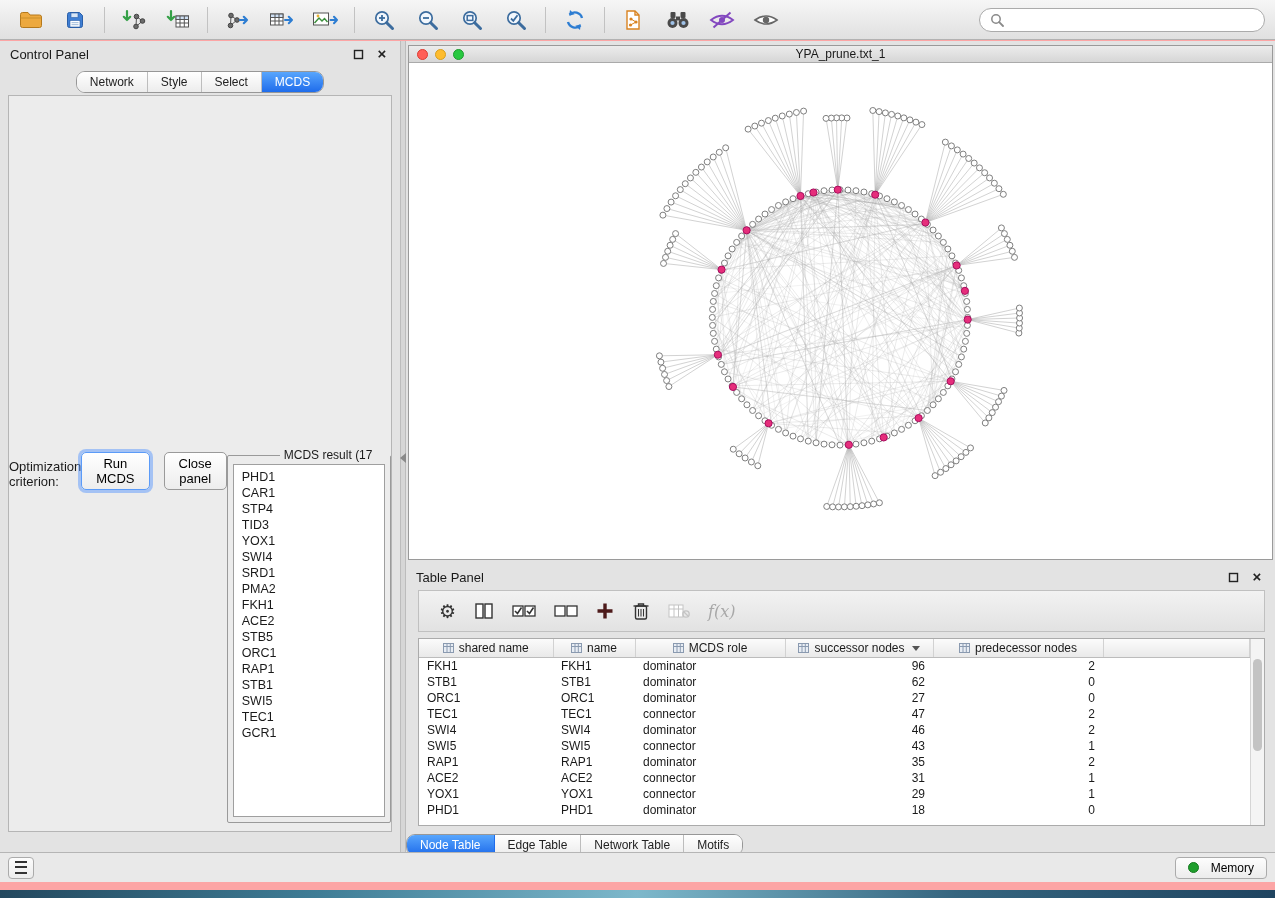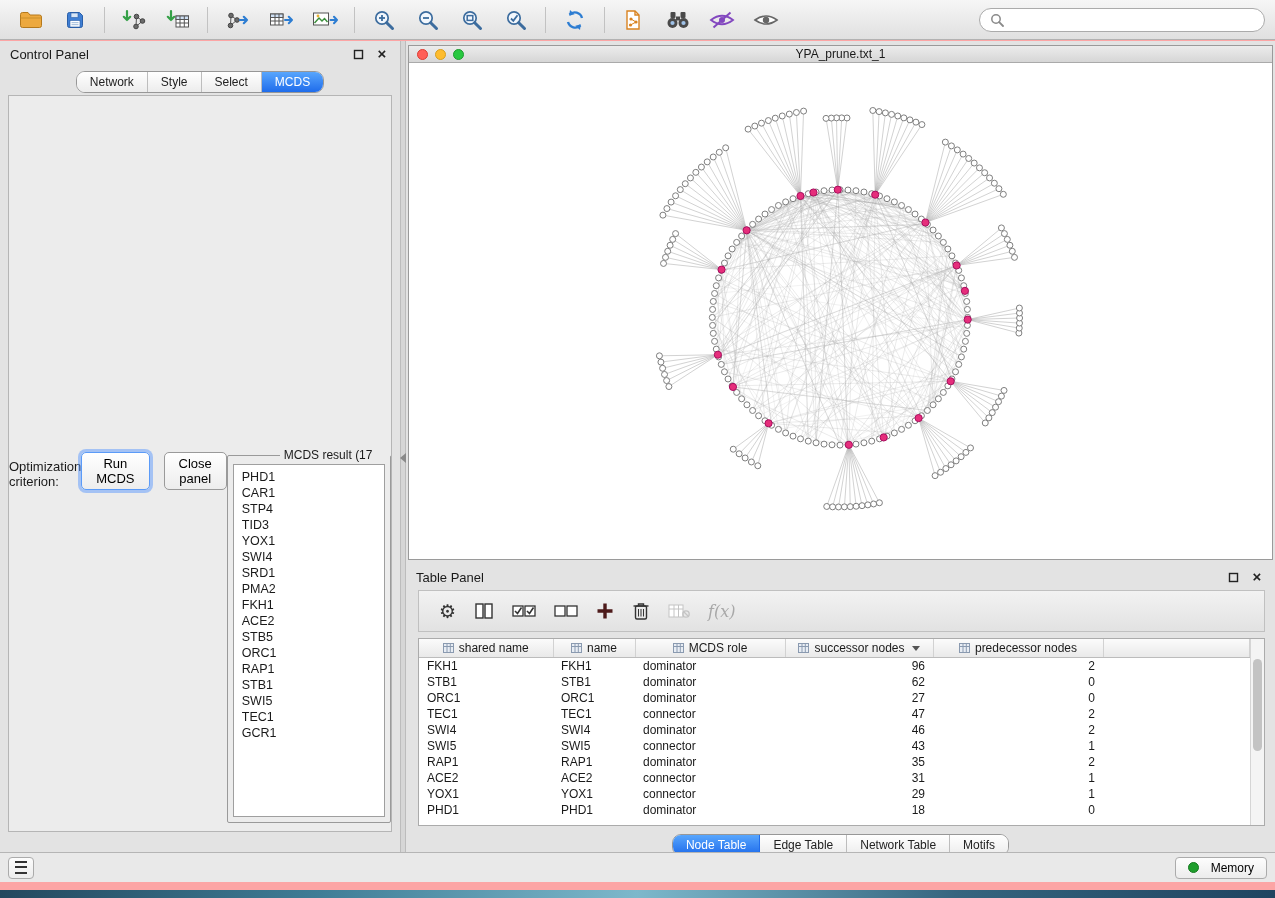--- a/index.html
+++ b/index.html
@@ -70,21 +70,21 @@
   table.ntable{border-collapse:collapse;table-layout:fixed;flex:1;align-self:flex-start;width:100%;}
   table.ntable th{height:18px;background:linear-gradient(#fbfbfb,#e9e9e9);border-right:1px solid #d2d2d2;border-bottom:1px solid #bcbcbc;font-weight:normal;font-size:12px;padding:0;}
   .hcell{display:flex;align-items:center;justify-content:center;gap:5px;}
   .chev{width:0;height:0;border-left:4px solid transparent;border-right:4px solid transparent;border-top:5px solid #555;margin-left:2px;}
   table.ntable td{height:16px;font-size:12px;padding:0 8px;white-space:nowrap;overflow:hidden;}
   td.c0{padding-left:14px;}
   td.c3,td.c4{text-align:right;}
   td.c3{padding-right:12px;} td.c4{padding-right:14px;}
   .vscroll{width:13px;background:#f4f4f4;border-left:1px solid #d5d5d5;position:relative;}
   .vthumb{position:absolute;top:20px;left:2px;width:9px;height:92px;background:#c3c3c3;border-radius:5px;}
-  .tp-tabs{display:flex;justify-content:center;margin-top:8px;}
+  .tp-tabs{display:flex;margin-top:8px;}
 
   
   .statusbar{position:absolute;left:0;right:0;bottom:8px;height:30px;background:#e9e9e9;border-top:1px solid #b5b5b5;display:flex;align-items:center;padding:0 8px;box-sizing:border-box;}
   .menu-btn{width:26px;height:22px;border:1px solid #ababab;border-radius:4px;background:linear-gradient(#fdfdfd,#ececec);display:flex;align-items:center;justify-content:center;}
   .burger{width:13px;height:9px;border-top:2px solid #333;border-bottom:2px solid #333;position:relative;}
   .burger::after{content:"";position:absolute;left:0;right:0;top:2.5px;height:2px;background:#333;}
   .mem-btn{margin-left:auto;display:flex;align-items:center;gap:12px;padding:3px 12px;border:1px solid #ababab;border-radius:4px;background:linear-gradient(#fdfdfd,#ececec);font-size:12px;font-family:inherit;}
   .mem-dot{width:9px;height:9px;border-radius:50%;background:#1f9e2c;border:1px solid #157a20;}
   .desktop-strip{position:absolute;left:0;right:0;bottom:0;height:8px;
                  background:linear-gradient(90deg,#23485e,#3f7d96 25%,#7db8cb 50%,#35657f 75%,#1f4460);}

